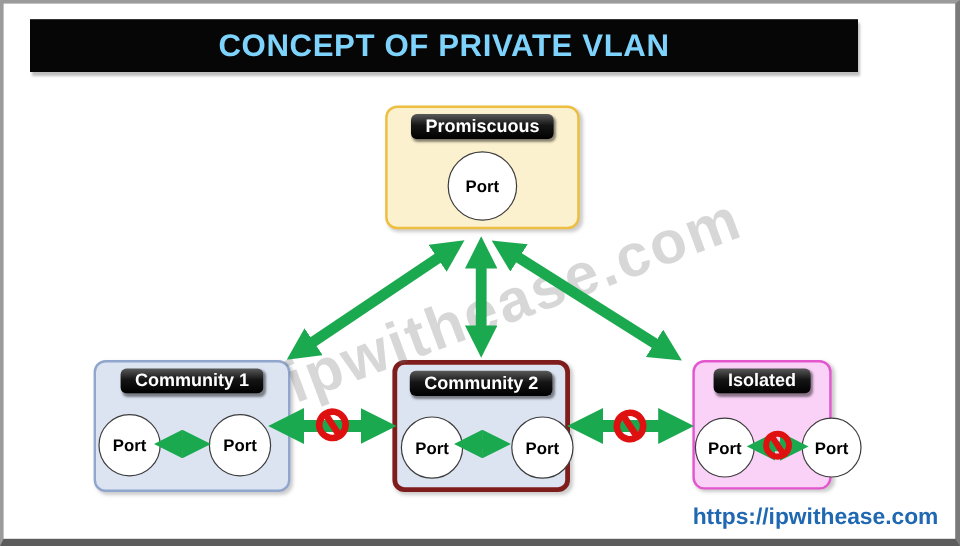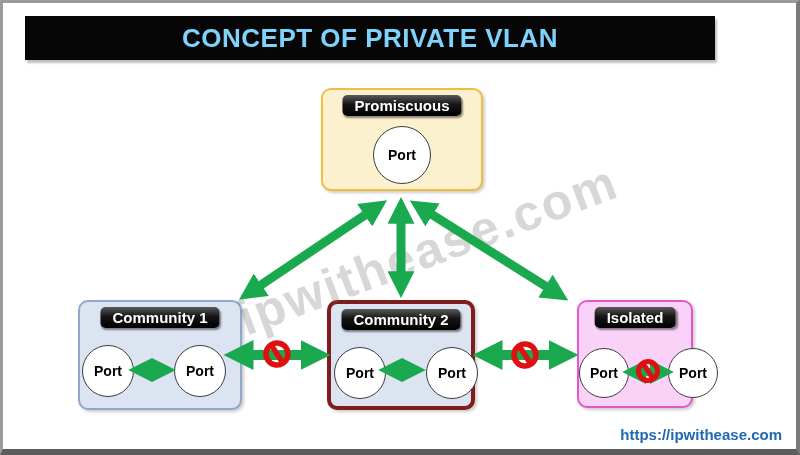--- a/index.html
+++ b/index.html
@@ -84,21 +84,21 @@
   .overlay-svg {
     position: absolute; left: 0; top: 0;
     width: 794px; height: 447px;
     z-index: 4;
     pointer-events: none;
   }
   .arrow { stroke: #1BA94F; }
   .no-sign { stroke: #DE1010; fill: none; }
   .footer-url {
     position: absolute; right: 14px; bottom: 6px;
-    font-size: 15px; font-weight: 700;
+    font-size: 19px; font-weight: 700;
     color: #2069B2; text-decoration: none;
     z-index: 2;
   }
 </style>
 </head>
 <body>
 
 <div id="frame">
 
   <div class="title-bar">CONCEPT OF PRIVATE VLAN</div>

